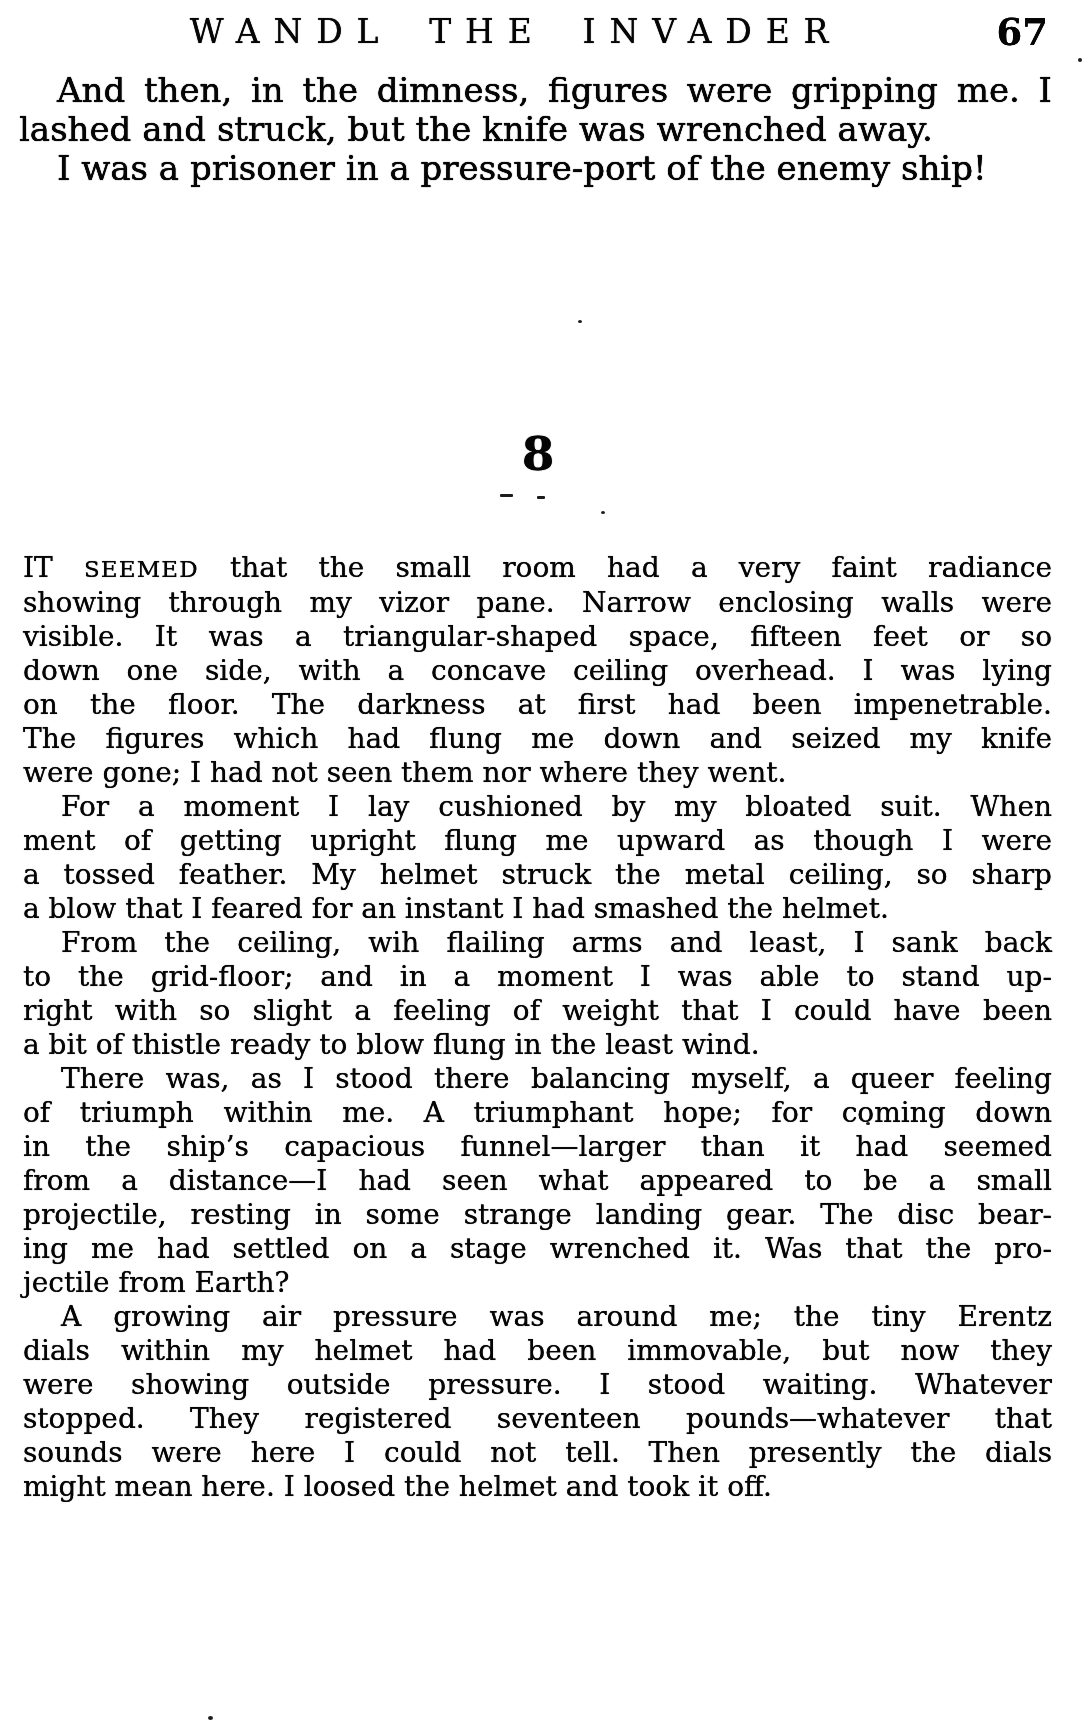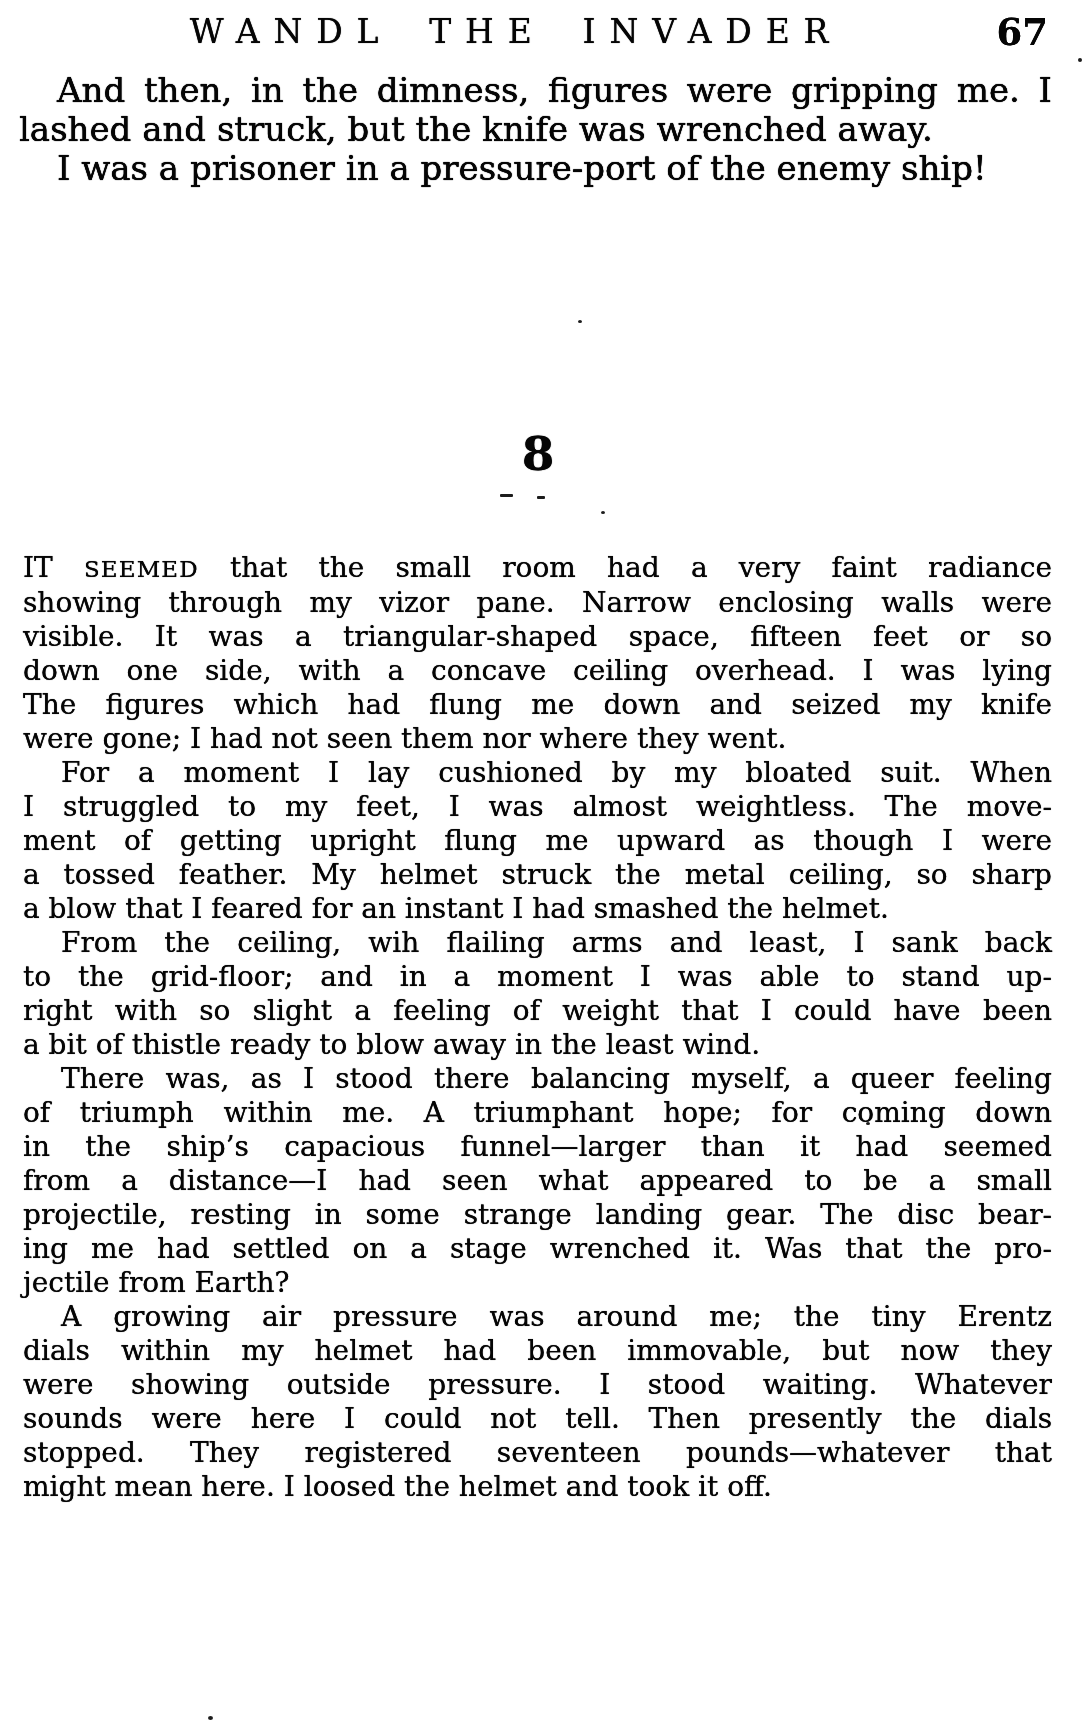--- a/index.html
+++ b/index.html
@@ -69,43 +69,43 @@
       <div class="line indent"><span>I was a prisoner in a pressure-port of the enemy ship!</span></div>
     </section>
 
   <div class="chapter-num">8</div>
 
   <section class="chapter-body">
       <div class="line just"><span>IT </span><span class="sc">SEEMED</span><span> that the small room had a very faint radiance</span></div>
       <div class="line just"><span>showing through my vizor pane. Narrow enclosing walls were</span></div>
       <div class="line just"><span>visible. It was a triangular-shaped space, fifteen feet or so</span></div>
       <div class="line just"><span>down one side, with a concave ceiling overhead. I was lying</span></div>
+      <div class="line just"><span>on the floor. The darkness at first had been impenetrable.</span></div>
       <div class="line just"><span>The figures which had flung me down and seized my knife</span></div>
       <div class="line"><span>were gone; I had not seen them nor where they went.</span></div>
       <div class="line indent just"><span>For a moment I lay cushioned by my bloated suit. When</span></div>
-      <div class="line just"><span>I struggled to my feet, I was almost weightless. The move-</span></div>
       <div class="line just"><span>ment of getting upright flung me upward as though I were</span></div>
       <div class="line just"><span>a tossed feather. My helmet struck the metal ceiling, so sharp</span></div>
       <div class="line"><span>a blow that I feared for an instant I had smashed the helmet.</span></div>
       <div class="line indent just"><span>From the ceiling, wih flailing arms and least, I sank back</span></div>
       <div class="line just"><span>to the grid-floor; and in a moment I was able to stand up-</span></div>
       <div class="line just"><span>right with so slight a feeling of weight that I could have been</span></div>
-      <div class="line"><span>a bit of thistle ready to blow away in the least wind.</span></div>
+      <div class="line"><span>a bit of thistle ready to blow flung in the least wind.</span></div>
       <div class="line indent just"><span>There was, as I stood there balancing myself, a queer feeling</span></div>
       <div class="line just"><span>of triumph within me. A triumphant hope; for coming down</span></div>
       <div class="line just"><span>in the ship’s capacious funnel—larger than it had seemed</span></div>
       <div class="line just"><span>from a distance—I had seen what appeared to be a small</span></div>
       <div class="line just"><span>projectile, resting in some strange landing gear. The disc bear-</span></div>
       <div class="line just"><span>ing me had settled on a stage wrenched it. Was that the pro-</span></div>
       <div class="line"><span>jectile from Earth?</span></div>
       <div class="line indent just"><span>A growing air pressure was around me; the tiny Erentz</span></div>
       <div class="line just"><span>dials within my helmet had been immovable, but now they</span></div>
       <div class="line just"><span>were showing outside pressure. I stood waiting. Whatever</span></div>
+      <div class="line just"><span>stopped. They registered seventeen pounds—whatever that</span></div>
       <div class="line just"><span>sounds were here I could not tell. Then presently the dials</span></div>
-      <div class="line just"><span>stopped. They registered seventeen pounds—whatever that</span></div>
       <div class="line"><span>might mean here. I loosed the helmet and took it off.</span></div>
     </section>
 
   <div class="speck" style="left:1078px;top:58px;width:4px;height:4px;"></div>
   <div class="speck" style="left:578px;top:320px;width:4px;height:3px;"></div>
   <div class="speck dash" style="left:500px;top:494px;width:13px;height:3px;"></div>
   <div class="speck dash" style="left:537px;top:496px;width:8px;height:3px;"></div>
   <div class="speck" style="left:601px;top:511px;width:4px;height:3px;"></div>
   <div class="speck" style="left:866px;top:1122px;width:4px;height:3px;"></div>
   <div class="speck" style="left:208px;top:1716px;width:5px;height:4px;"></div>

